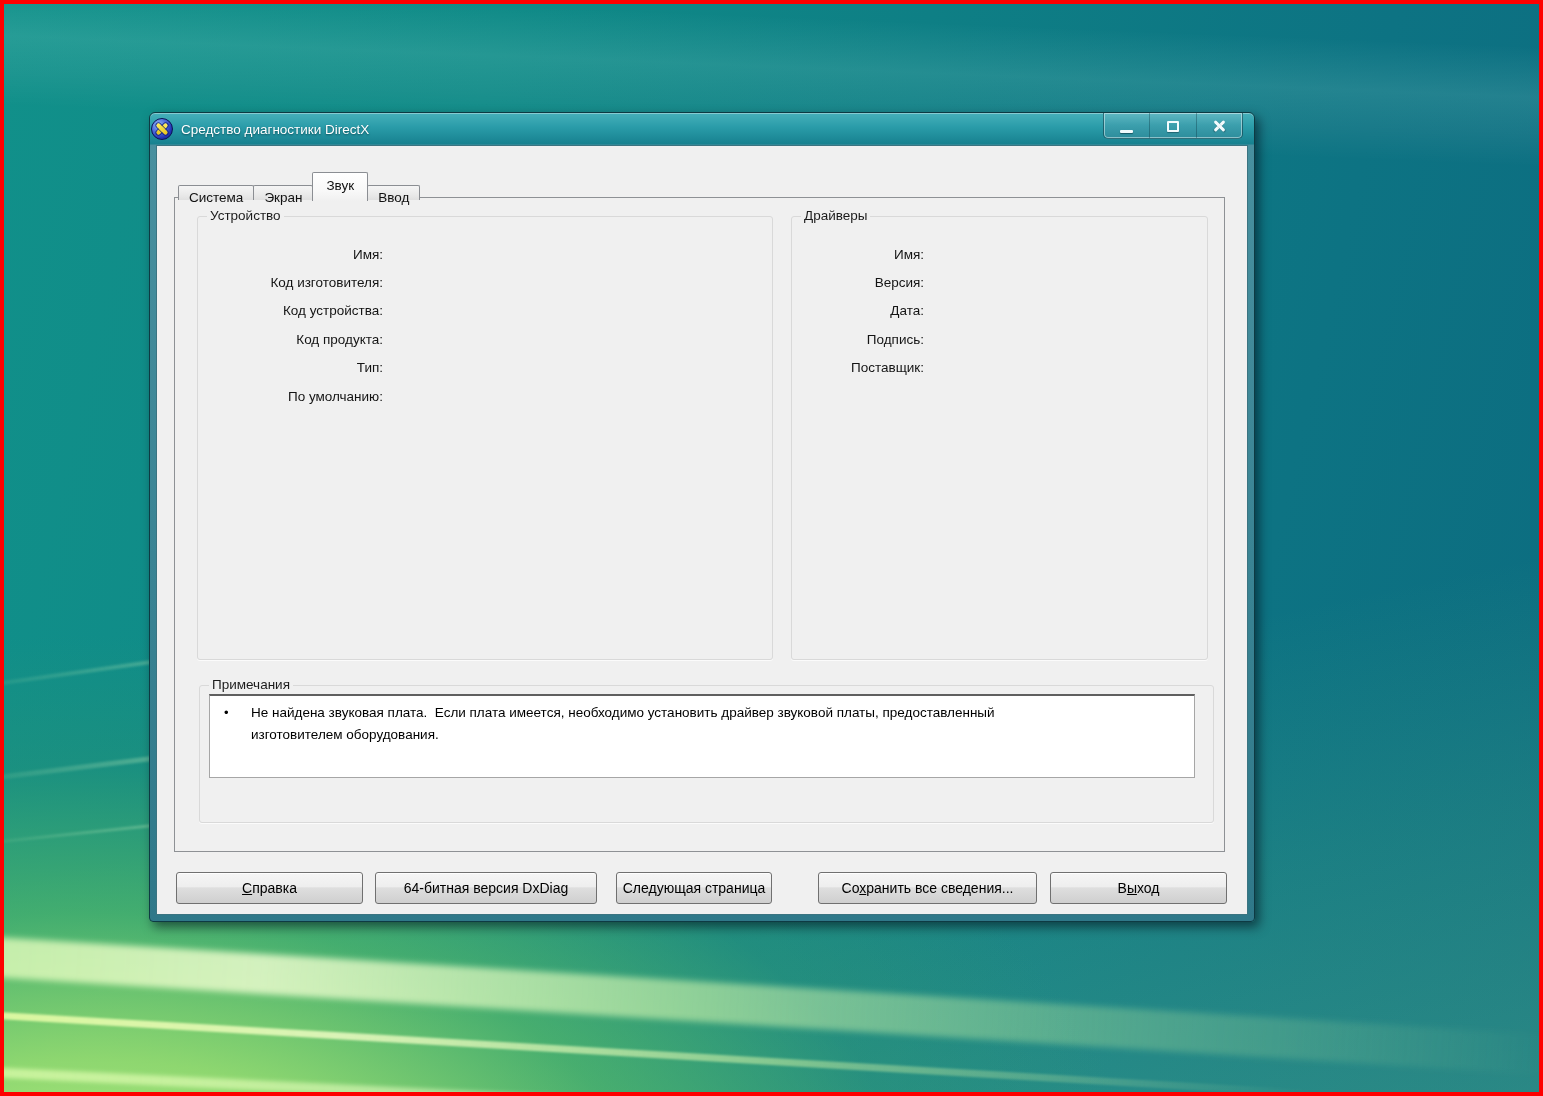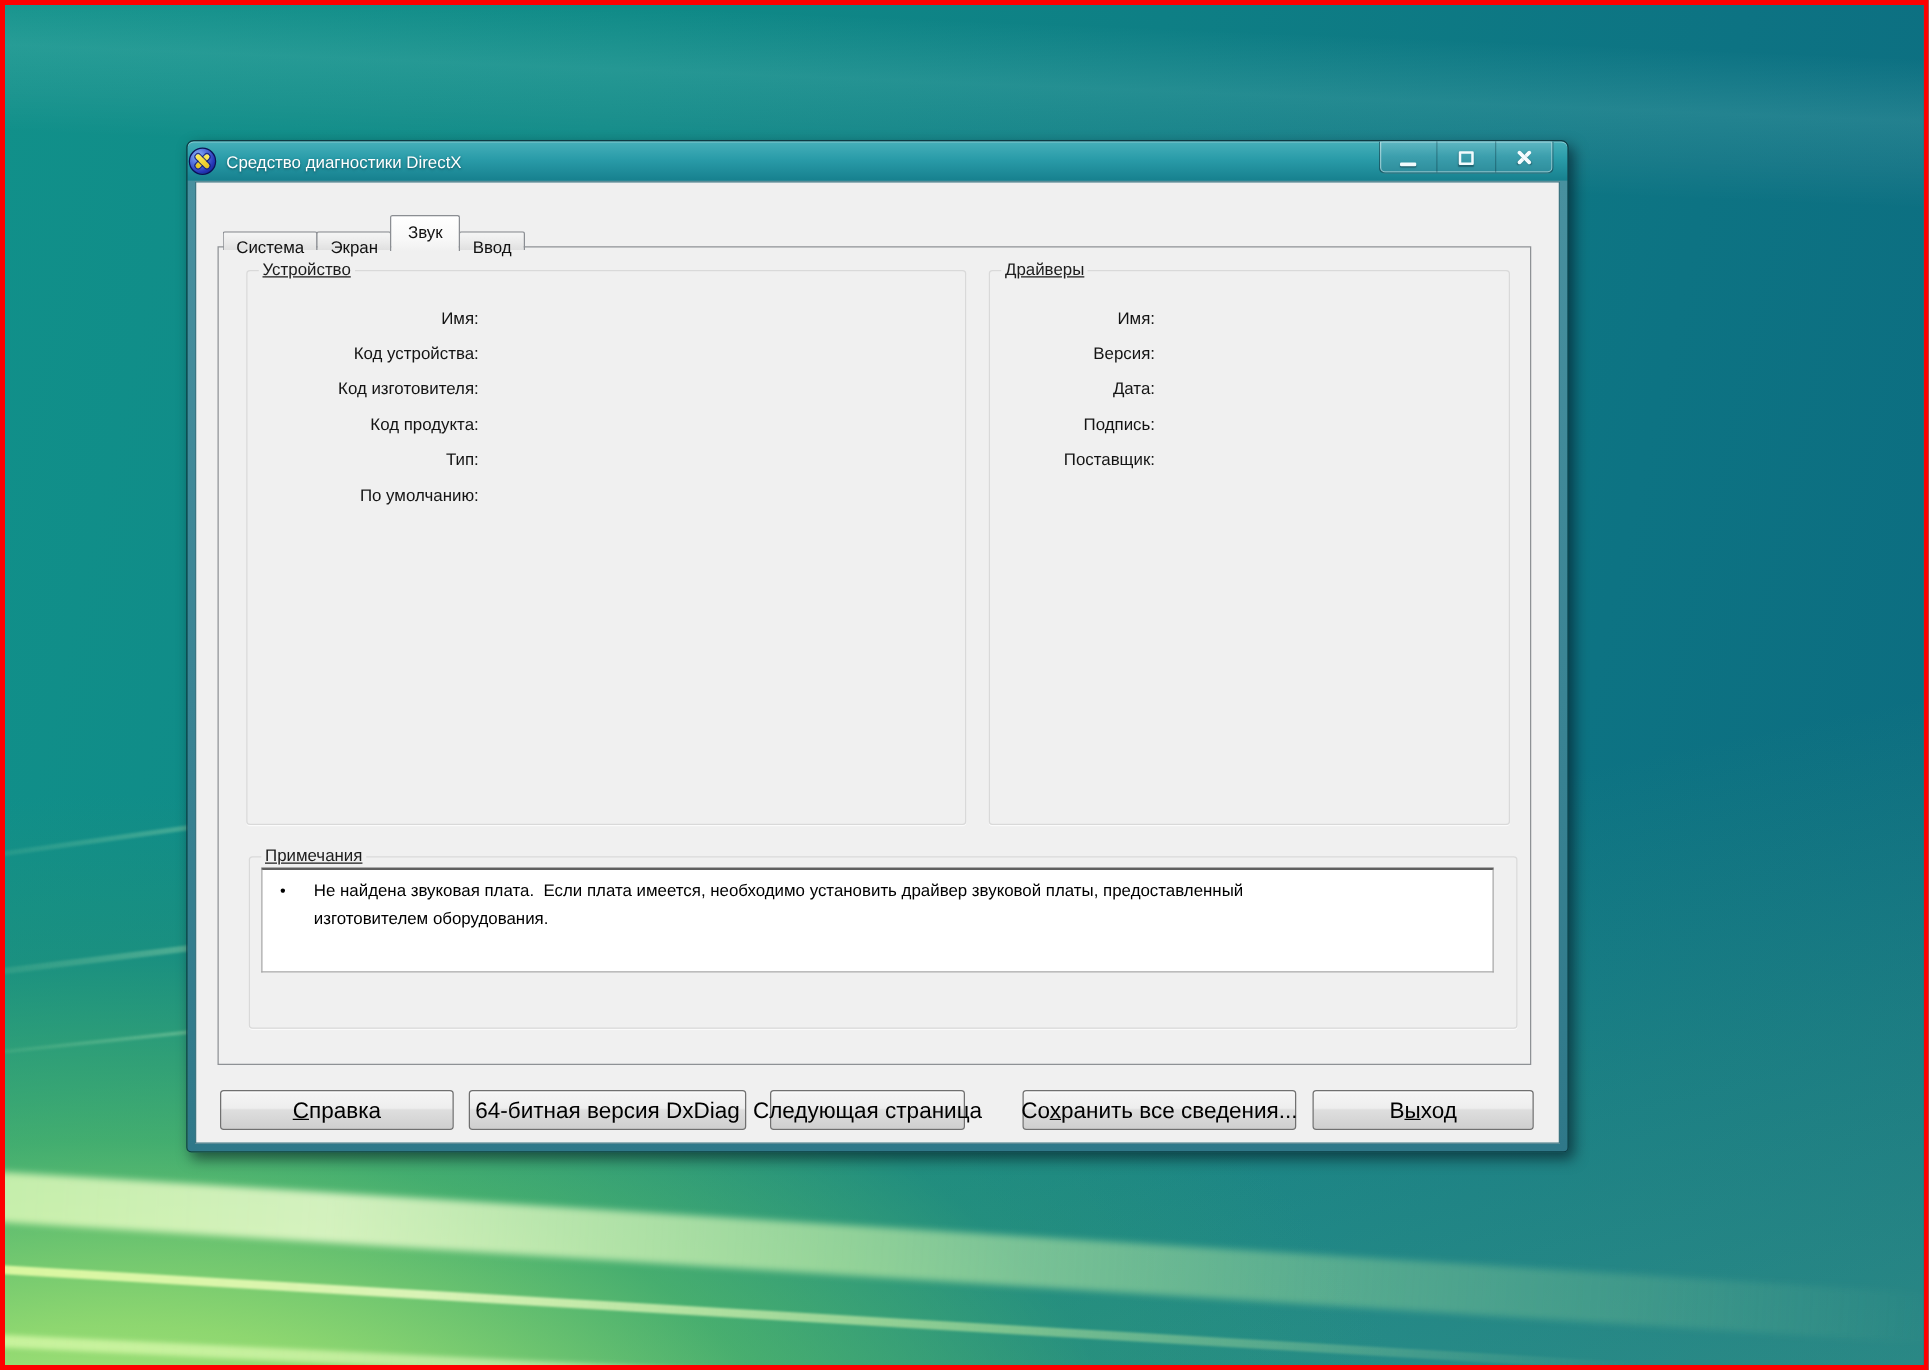--- a/index.html
+++ b/index.html
@@ -98,21 +98,21 @@
     position:relative; z-index:4; margin-bottom:-1px;
   }
 
   .tab-panel {
     position:absolute; left:17px; top:51px; width:1051px; height:655px;
     background:#f0f0f0; border:1px solid #8e9195; z-index:2;
   }
 
   
   .groupbox { position:absolute; border:1px solid #d9d9d9; border-radius:3px; box-shadow:0 1px 0 rgba(255,255,255,0.7); }
-  .gb-label { position:absolute; top:-9px; left:9px; background:#f0f0f0; padding:0 3px; font-size:13.5px; color:#1c1c1c; white-space:nowrap;text-decoration:underline; }
+  .gb-label { position:absolute; top:-9px; left:9px; background:#f0f0f0; padding:0 3px; font-size:13.5px; color:#1c1c1c; white-space:nowrap; }
   .gb-device  { left:22px;  top:18px;  width:576px;  height:444px; }
   .gb-drivers { left:616px; top:18px;  width:417px;  height:444px; }
   .gb-notes   { left:24px;  top:487px; width:1015px; height:138px; }
 
   .fields { padding-top:23px; }
   .frow { height:28.4px; display:flex; align-items:center; }
   .flabel { text-align:right; font-size:13.5px; color:#141414; white-space:nowrap; }
   .gb-device  .flabel { width:185px; }
   .gb-drivers .flabel { width:132px; }
 
@@ -122,21 +122,21 @@
     background:#ffffff; border:1px solid #a6a6a6; border-top:2px solid #5f5f5f; overflow:hidden;
   }
   .note-item { display:flex; padding:6px 10px 0 14px; }
   .note-bullet { width:27px; flex:0 0 auto; font-size:13px; color:#000; line-height:21.5px; }
   .note-text { flex:1; font-size:13.5px; color:#000; line-height:21.5px; white-space:pre-wrap; }
 
   
   .btn {
     position:absolute; top:726px; height:32px;
     display:flex; align-items:center; justify-content:center;
-    font-size:18px; color:#000; white-space:nowrap; cursor:default;
+    font-size:14px; color:#000; white-space:nowrap; cursor:default;
     border:1px solid #707070; border-radius:3px;
     background:linear-gradient(180deg,#f5f5f5 0%, #eeeeee 45%, #dedede 50%, #cfcfcf 100%);
     box-shadow:inset 0 1px 0 rgba(255,255,255,0.9);
   }
   .btn u { text-decoration:underline; }
   .btn-help   { left:19px;  width:187px; }
   .btn-dxdiag { left:218px; width:222px; }
   .btn-next   { left:459px; width:156px; }
   .btn-save   { left:661px; width:219px; }
   .btn-exit   { left:893px; width:177px; }
@@ -190,24 +190,24 @@
 
         <div class="tab-panel">
 
           <div class="groupbox gb-device">
             <span class="gb-label">Устройство</span>
             <div class="fields">
               <div class="frow">
                   <span class="flabel">Имя:</span>
                 </div>
               <div class="frow">
+                  <span class="flabel">Код изготовителя:</span>
+                </div>
+              <div class="frow">
                   <span class="flabel">Код устройства:</span>
-                </div>
-              <div class="frow">
-                  <span class="flabel">Код изготовителя:</span>
                 </div>
               <div class="frow">
                   <span class="flabel">Код продукта:</span>
                 </div>
               <div class="frow">
                   <span class="flabel">Тип:</span>
                 </div>
               <div class="frow">
                   <span class="flabel">По умолчанию:</span>
                 </div>

